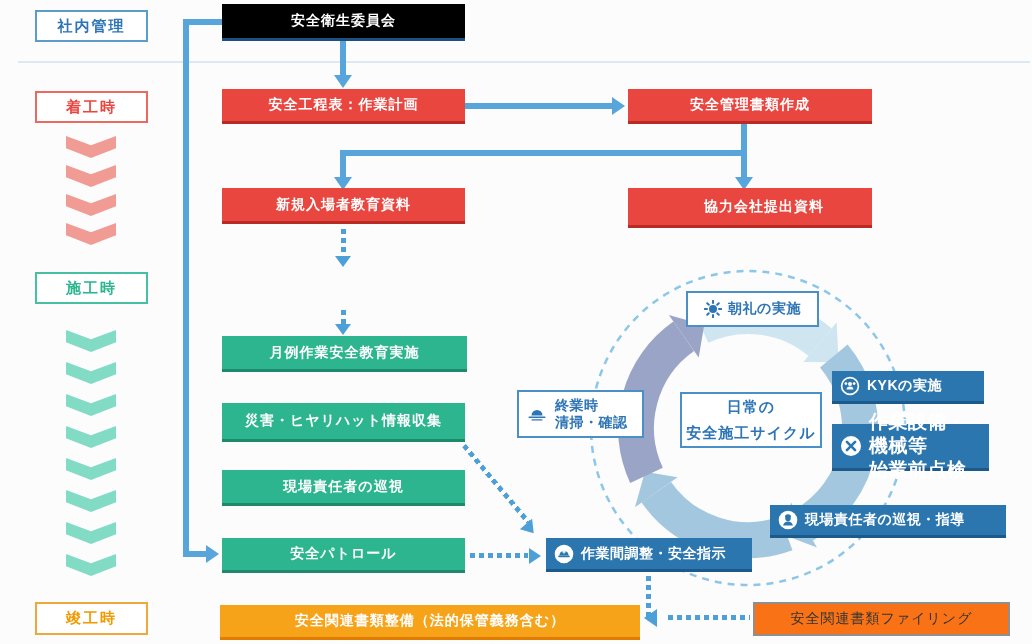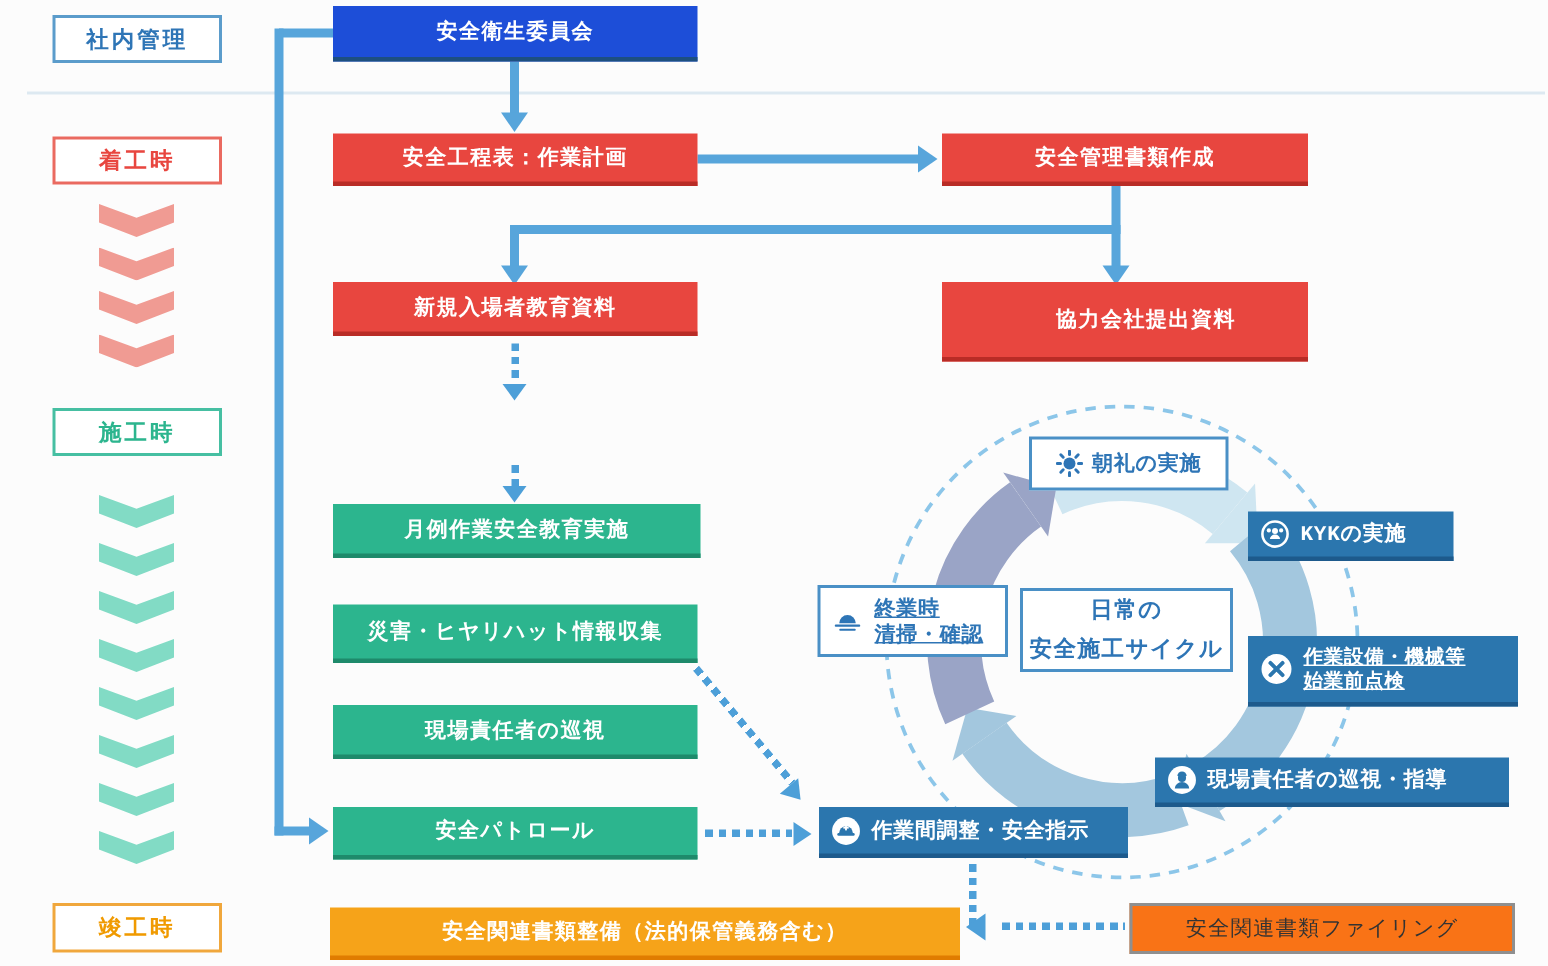--- a/index.html
+++ b/index.html
@@ -2,21 +2,21 @@
 <html><head>
 <meta charset="utf-8">
 <style>
   html,body{margin:0;padding:0;}
   body{font-family:"Liberation Sans","DejaVu Sans",sans-serif;background:#ffffff;}
   #stage{position:relative;width:1032px;height:644px;background:#fcfcfc;overflow:hidden;}
 
   
   .box{position:absolute;display:flex;align-items:center;justify-content:center;
        color:#fff;font-size:14px;font-weight:bold;letter-spacing:1px;box-sizing:border-box;}
-  .box.blue  {background:#1d4ed8;border-bottom:3px solid #1d4f80;}
+  .box.blue  {background:#000000;border-bottom:3px solid #1d4f80;}
   .box.red   {background:#e8463f;border-bottom:3px solid #b92c26;}
   .box.green {background:#2cb58e;border-bottom:3px solid #1e8a6b;}
   .box.orange{background:#f6a319;border-bottom:3px solid #e07c00;}
 
   
   .stage-label{position:absolute;background:#fff;display:flex;align-items:center;justify-content:center;
        font-size:15px;font-weight:bold;letter-spacing:2px;box-sizing:border-box;}
 
   
   .chev{position:absolute;width:50px;height:22px;
@@ -124,21 +124,21 @@
   <div class="arr right-dot" style="left:529px;top:548px;"></div>
 
   <div class="dot-v" style="left:646px;top:576px;height:42px;"></div>
   <div class="dot-h" style="left:668px;top:615px;width:82px;"></div>
   <div class="arr left" style="left:644px;top:609px;"></div>
 
   <div class="box blue" style="left:222px;top:4px;width:243px;height:37px;">安全衛生委員会</div>
   <div class="box red" style="left:222px;top:89px;width:243px;height:35px;">安全工程表：作業計画</div>
   <div class="box red" style="left:628px;top:89px;width:244px;height:35px;">安全管理書類作成</div>
   <div class="box red" style="left:222px;top:188px;width:243px;height:36px;">新規入場者教育資料</div>
-  <div class="box red" style="left:628px;top:188px;width:244px;height:53px;padding-left:28px;">協力会社提出資料</div>
+  <div class="box red" style="left:628px;top:188px;width:244px;height:40px;padding-left:28px;">協力会社提出資料</div>
   <div class="box green" style="left:222px;top:336px;width:245px;height:36px;">月例作業安全教育実施</div>
   <div class="box green" style="left:222px;top:403px;width:243px;height:39px;">災害・ヒヤリハット情報収集</div>
   <div class="box green" style="left:222px;top:470px;width:243px;height:36px;">現場責任者の巡視</div>
   <div class="box green" style="left:222px;top:538px;width:243px;height:35px;">安全パトロール</div>
   <div class="box orange" style="left:220px;top:605px;width:420px;height:35px;">安全関連書類整備（法的保管義務含む）</div>
   <div class="filing" style="left:753px;top:602px;width:257px;height:34px;">安全関連書類ファイリング</div>
 
   <div class="cyc-white" style="left:686px;top:291px;width:133px;height:36px;">
     <svg class="icn" width="18" height="18" viewBox="0 0 18 18">
       <circle cx="9" cy="9" r="4" fill="#2e75b6"></circle>
@@ -149,32 +149,32 @@
           <line x1="15" y1="9" x2="17.2" y2="9"></line>
         <line x1="3.2" y1="3.2" x2="4.8" y2="4.8"></line>
           <line x1="13.2" y1="13.2" x2="14.8" y2="14.8"></line>
         <line x1="13.2" y1="4.8" x2="14.8" y2="3.2"></line>
           <line x1="3.2" y1="14.8" x2="4.8" y2="13.2"></line>
       </g>
     </svg>
     <span>朝礼の実施</span>
   </div>
 
-  <div class="cyc-blue" style="left:832px;top:341px;width:137px;height:33px;font-family:Liberation Mono, monospace;">
+  <div class="cyc-blue" style="left:832px;top:371px;width:152px;height:33px;">
     <svg class="icn" width="20" height="20" viewBox="0 0 20 20">
       <circle cx="10" cy="10" r="8.4" fill="none" stroke="#fff" stroke-width="1.7"></circle>
       <circle cx="10" cy="8" r="2" fill="#fff"></circle>
       <path d="M6.6 13.4 a3.4 3 0 0 1 6.8 0 z" fill="#fff"></path>
       <circle cx="5.9" cy="7.6" r="1.4" fill="#fff"></circle>
       <circle cx="14.1" cy="7.6" r="1.4" fill="#fff"></circle>
     </svg>
     <span>KYKの実施</span>
   </div>
 
-  <div class="cyc-blue" style="left:832px;top:424px;width:180px;height:47px;font-size:13px;text-decoration:underline;">
+  <div class="cyc-blue" style="left:832px;top:424px;width:157px;height:47px;font-size:19px;">
     <svg class="icn" width="22" height="22" viewBox="0 0 22 22">
       <circle cx="11" cy="11" r="10" fill="#fff"></circle>
       <g fill="#2b76ae">
         <rect x="9.7" y="4" width="2.6" height="14" rx="1.2" transform="rotate(45 11 11)"></rect>
         <rect x="9.7" y="4" width="2.6" height="14" rx="1.2" transform="rotate(-45 11 11)"></rect>
       </g>
     </svg>
     <span class="two-line">
       <span>作業設備・機械等</span>
       <span>始業前点検</span>
@@ -195,21 +195,21 @@
     <svg class="icn" width="20" height="20" viewBox="0 0 20 20">
       <circle cx="10" cy="10" r="9.3" fill="#fff"></circle>
       <path d="M5.4 11.4 a4.6 4.6 0 0 1 9.2 0 z" fill="#2b76ae"></path>
       <rect x="4.2" y="11.4" width="11.6" height="1.8" rx="0.9" fill="#2b76ae"></rect>
       <rect x="9.4" y="6" width="1.2" height="3.6" fill="#fff"></rect>
       <rect x="8.2" y="7.2" width="3.6" height="1.2" fill="#fff"></rect>
     </svg>
     <span>作業間調整・安全指示</span>
   </div>
 
-  <div class="cyc-white" style="left:545px;top:390px;width:127px;height:48px;justify-content:flex-start;padding-left:8px;gap:8px;text-decoration:underline;">
+  <div class="cyc-white" style="left:517px;top:390px;width:127px;height:48px;justify-content:flex-start;padding-left:8px;gap:8px;">
     <svg class="icn" width="20" height="18" viewBox="0 0 20 18">
       <path d="M4.5 10.5 a5.5 5.5 0 0 1 11 0 z" fill="#2e75b6"></path>
       <rect x="1.5" y="11.4" width="17" height="1.5" rx="0.7" fill="#2e75b6"></rect>
       <rect x="4.5" y="14.2" width="11" height="1.3" rx="0.6" fill="#2e75b6"></rect>
     </svg>
     <span class="two-line">
       <span>終業時</span>
       <span>清掃・確認</span>
     </span>
   </div>

